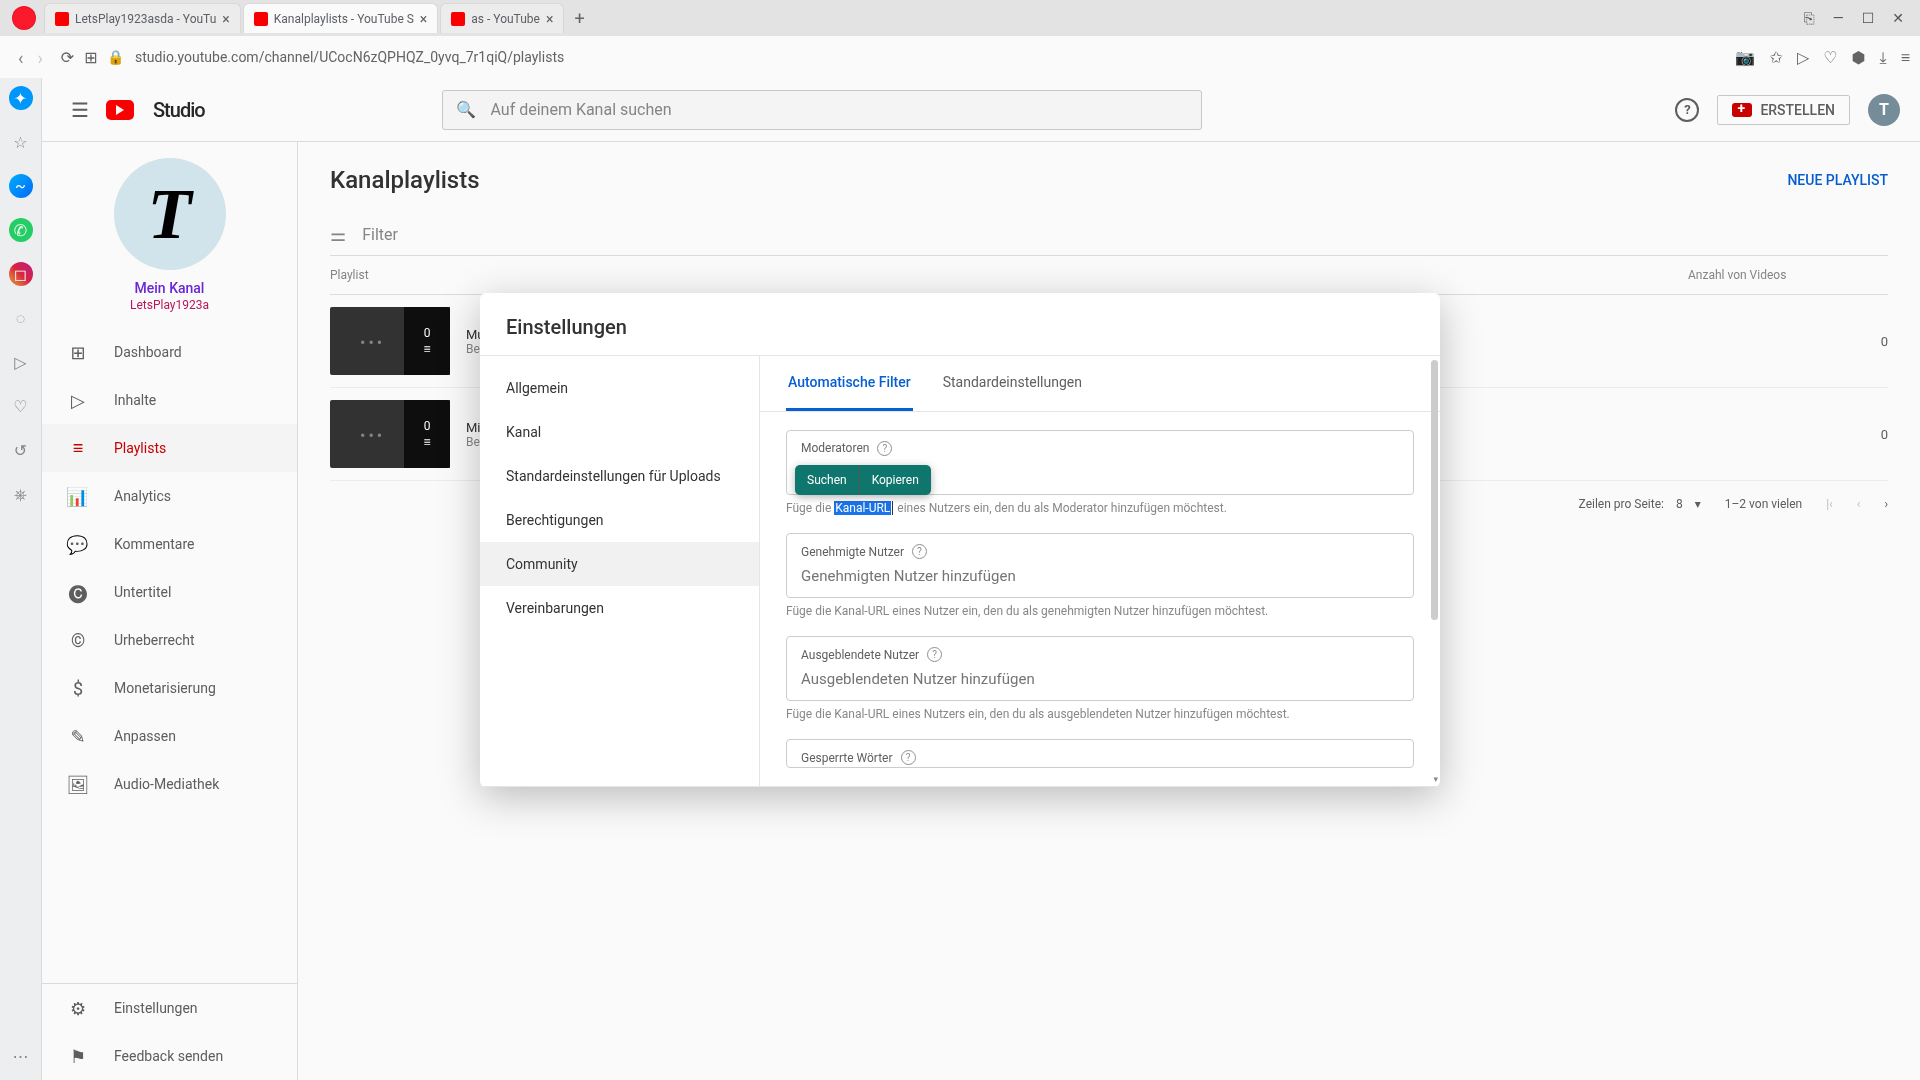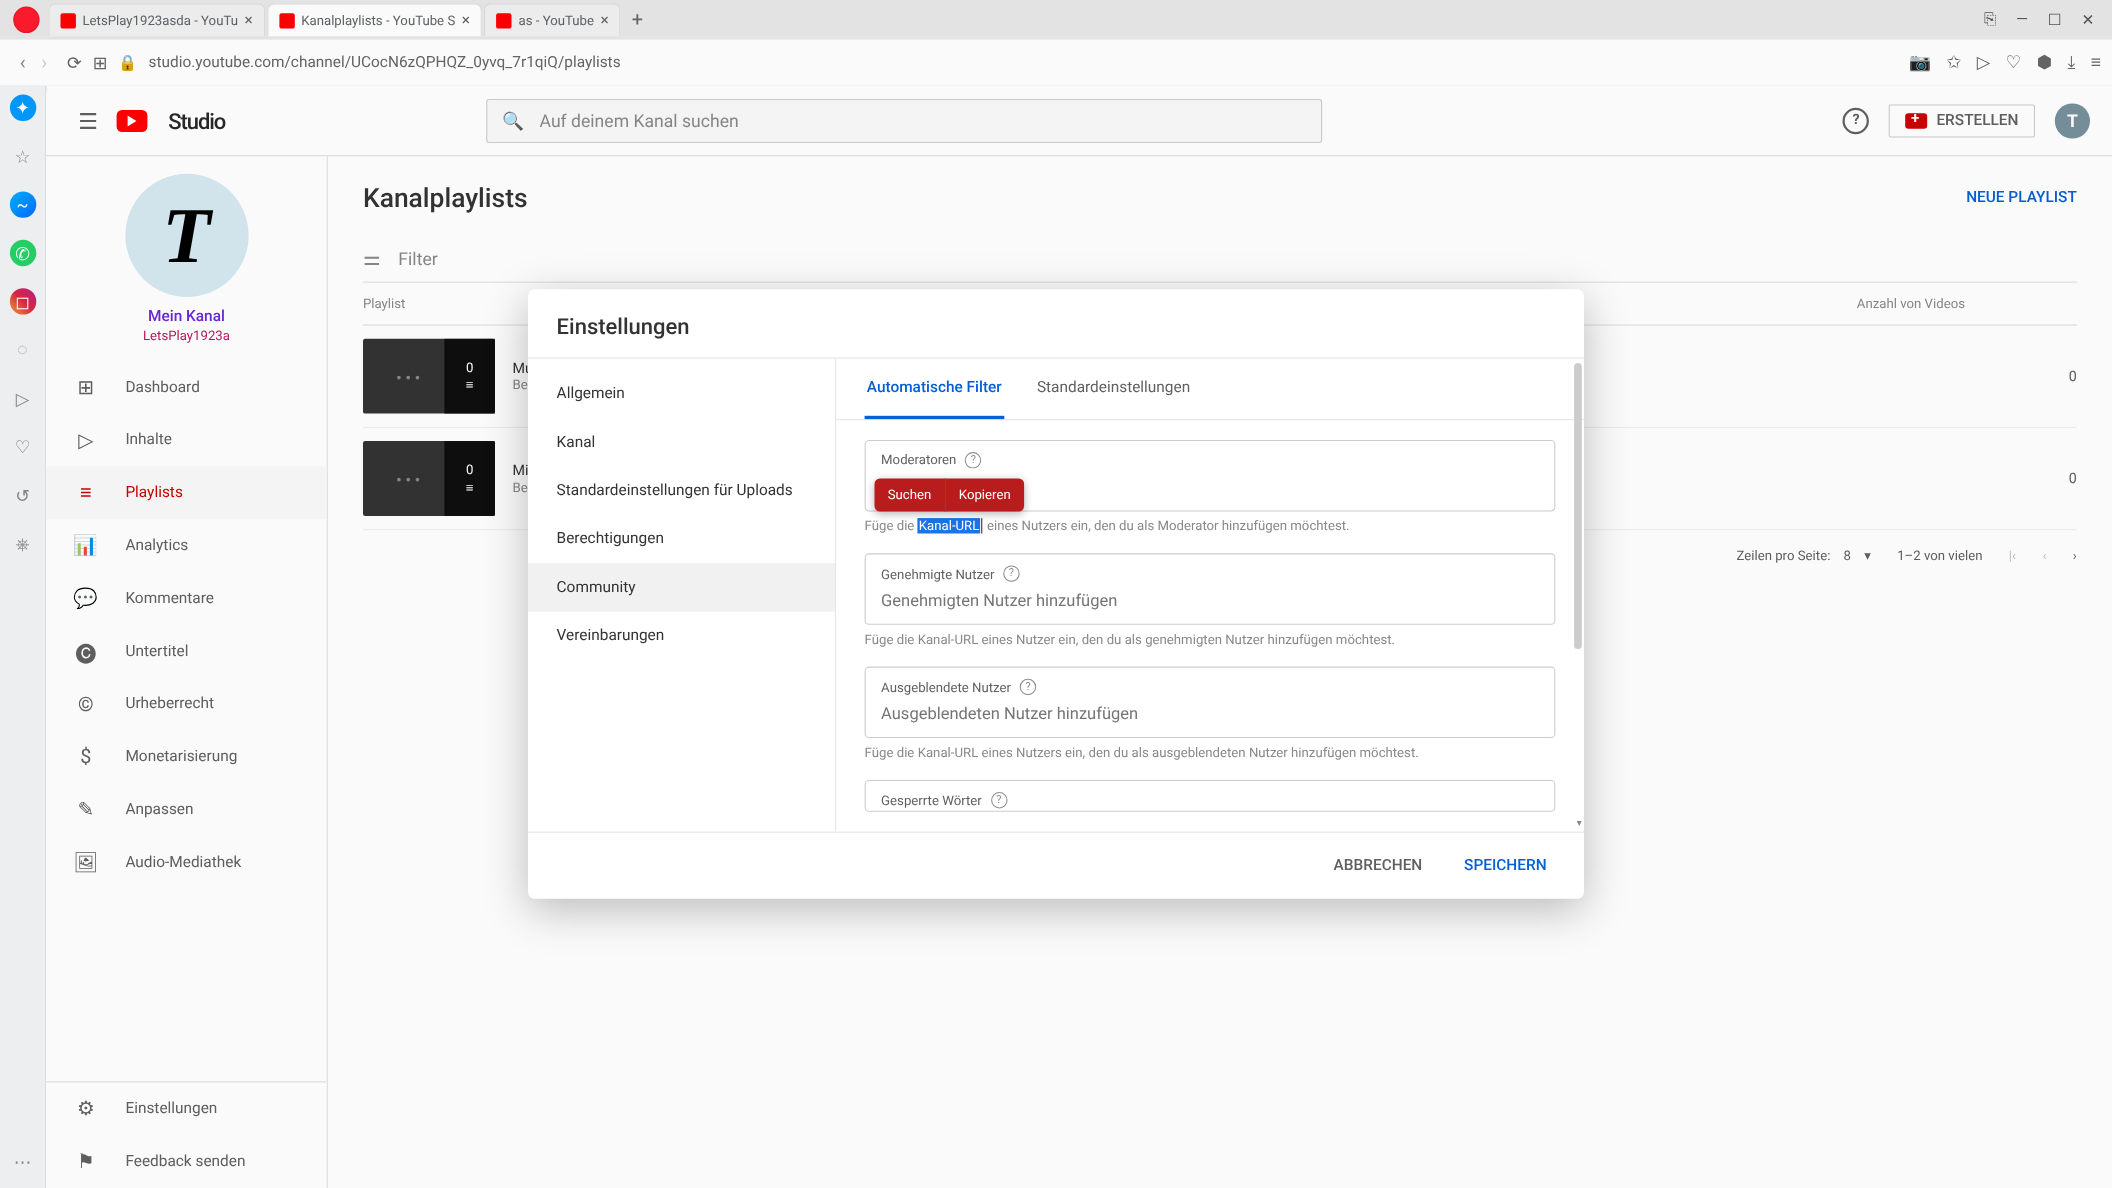--- a/index.html
+++ b/index.html
@@ -97,21 +97,21 @@
 .field-input { border: none; outline: none; width: 100%; font-size: 15px; color: #888; padding: 8px 0 2px; }
 .field-help { font-size: 12px; color: #888; margin-bottom: 18px; }
 .highlight { background: #1a73e8; color: #fff; padding: 0 1px; }
 .text-cursor { display: inline-block; width: 1px; height: 14px; background: #333; vertical-align: middle; margin: 0 1px; }
 .modal-footer { display: flex; justify-content: flex-end; gap: 10px; padding: 14px 20px; }
 .btn { padding: 8px 14px; font-size: 14px; font-weight: 500; border: none; background: none; cursor: pointer; }
 .btn-cancel { color: #606060; }
 .btn-save { color: #065fd4; }
 
 
-.context-popup { position: absolute; background: #b91c1c; color: #fff; border-radius: 5px; display: flex; font-size: 12px; box-shadow: 0 2px 8px rgba(0,0,0,0.3); }
+.context-popup { position: absolute; background: #0f766e; color: #fff; border-radius: 5px; display: flex; font-size: 12px; box-shadow: 0 2px 8px rgba(0,0,0,0.3); }
 .context-popup div { padding: 8px 12px; }
 .context-popup div:first-child { border-right: 1px solid #555; }
 .scroll-indicator { position: absolute; right: 2px; top: 4px; bottom: 4px; width: 8px; }
 .scroll-thumb { position: absolute; right: 0; top: 0; width: 7px; height: 260px; background: #ccc; border-radius: 4px; }
 .scroll-arrow { position: absolute; right: 0; font-size: 9px; color: #888; }
 </style>
 </head>
 <body>
 
 <div class="browser-chrome">
@@ -380,18 +380,14 @@
               </div>
           </div>
         </div>
         <div class="scroll-indicator">
           <div class="scroll-arrow" style="top:-2px">▴</div>
           <div class="scroll-thumb"></div>
           <div class="scroll-arrow" style="bottom:-2px">▾</div>
         </div>
       </div>
     </div>
-    <div class="modal-footer">
-      <button class="btn btn-cancel">ABBRECHEN</button>
-      <button class="btn btn-save">SPEICHERN</button>
-    </div>
   </div>
 </div>
 
 </body></html>

